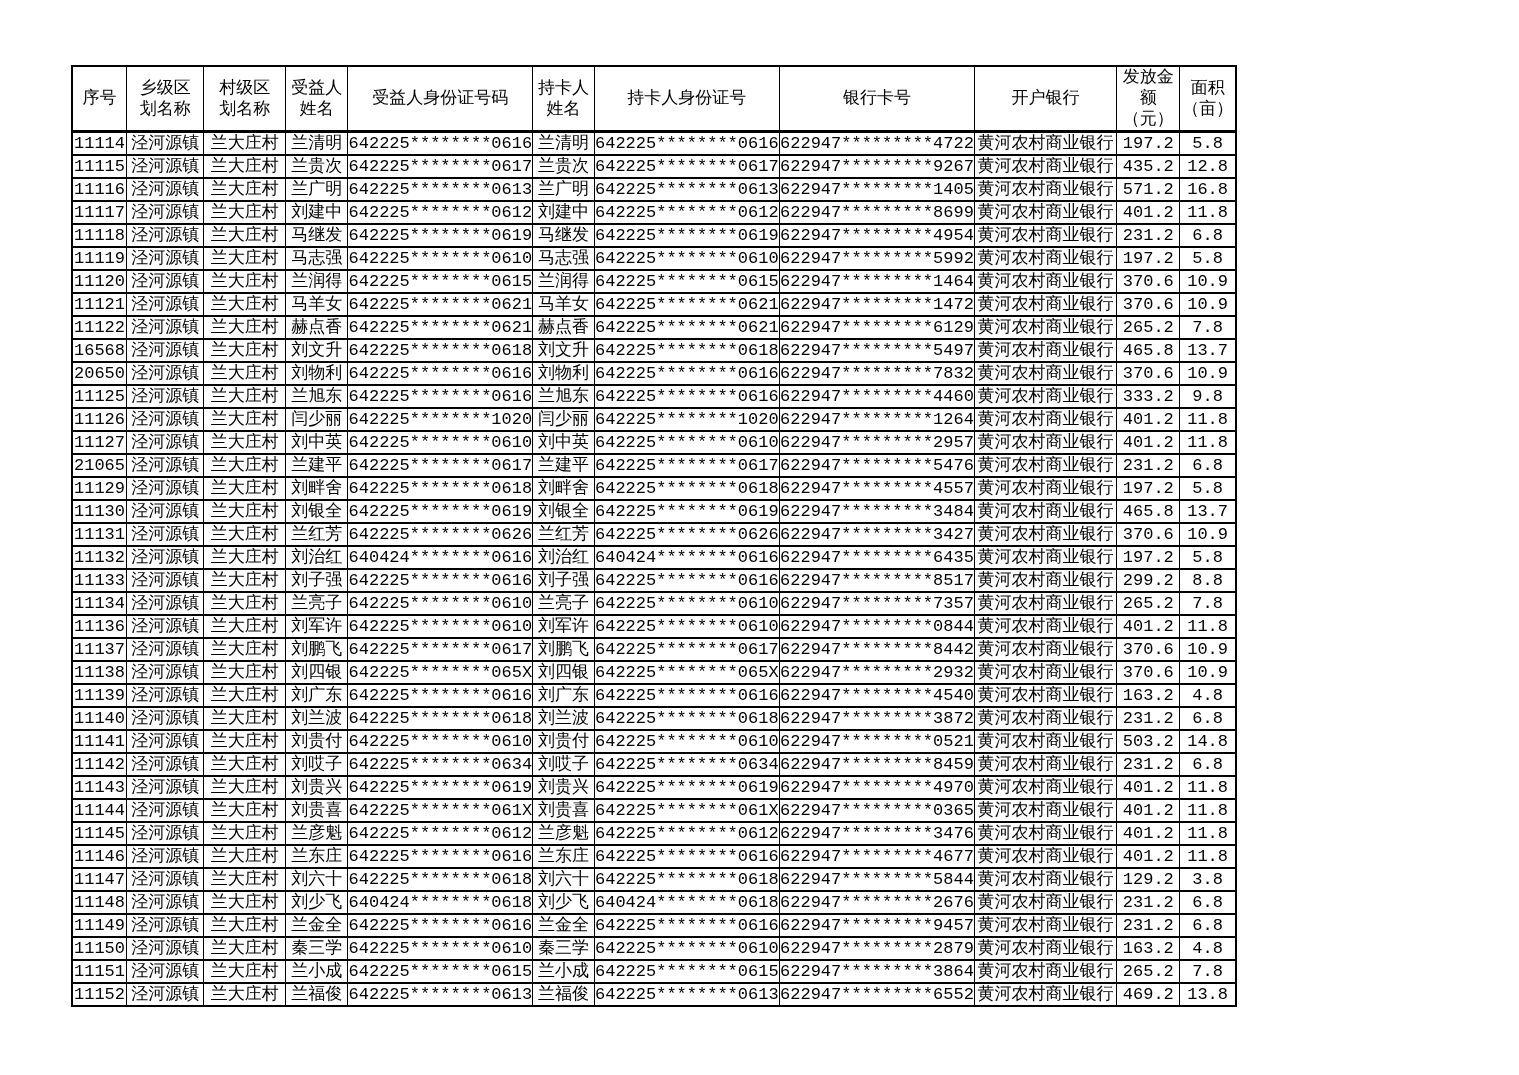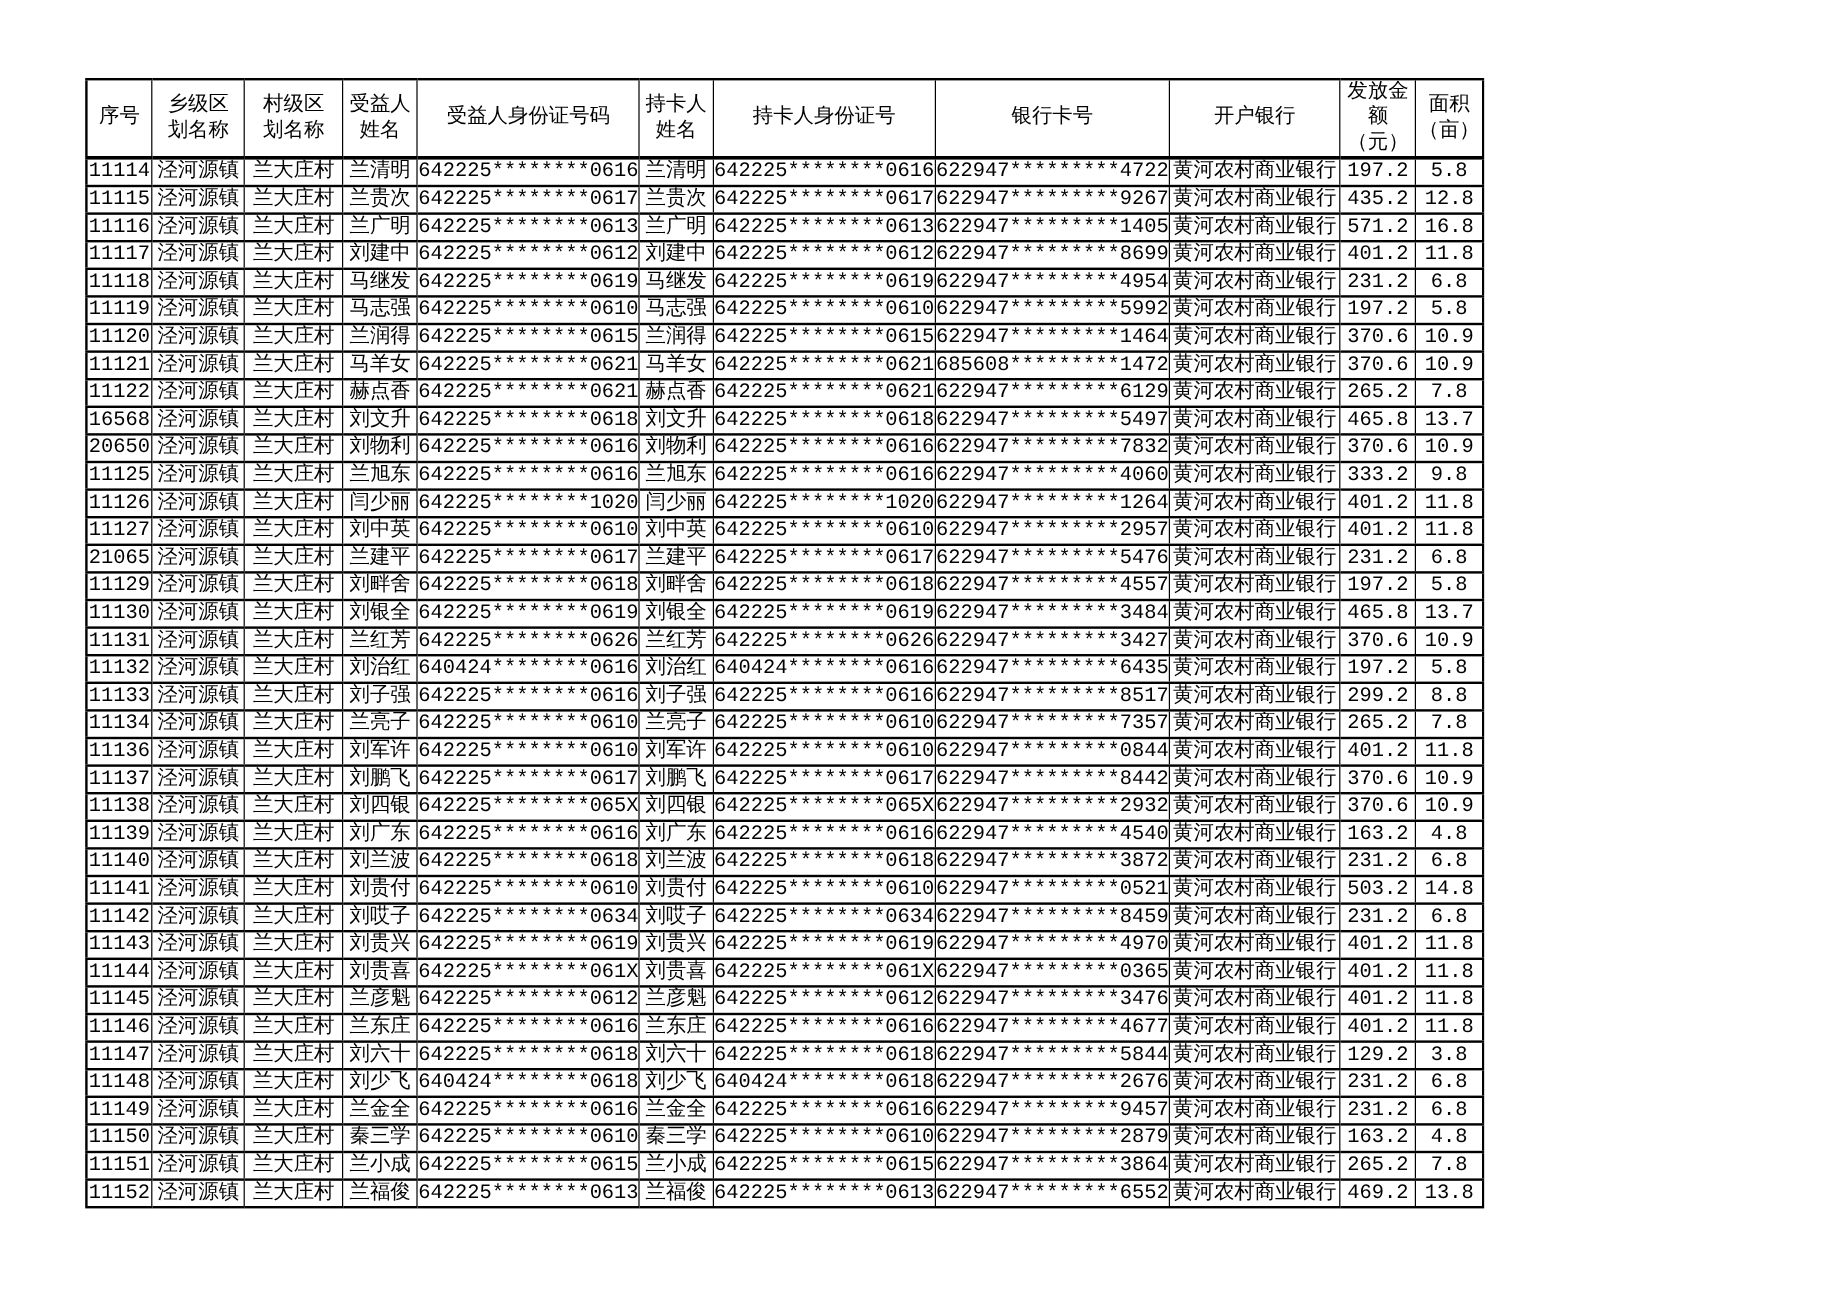--- a/index.html
+++ b/index.html
@@ -196,21 +196,21 @@
             <td>10.9</td>
           </tr>
           <tr>
             <td>11121</td>
             <td>泾河源镇</td>
             <td>兰大庄村</td>
             <td>马羊女</td>
             <td>642225********0621</td>
             <td>马羊女</td>
             <td>642225********0621</td>
-            <td>685608*********1472</td>
+            <td>622947*********1472</td>
             <td>黄河农村商业银行</td>
             <td>370.6</td>
             <td>10.9</td>
           </tr>
           <tr>
             <td>11122</td>
             <td>泾河源镇</td>
             <td>兰大庄村</td>
             <td>赫点香</td>
             <td>642225********0621</td>
@@ -248,21 +248,21 @@
             <td>10.9</td>
           </tr>
           <tr>
             <td>11125</td>
             <td>泾河源镇</td>
             <td>兰大庄村</td>
             <td>兰旭东</td>
             <td>642225********0616</td>
             <td>兰旭东</td>
             <td>642225********0616</td>
-            <td>622947*********4060</td>
+            <td>622947*********4460</td>
             <td>黄河农村商业银行</td>
             <td>333.2</td>
             <td>9.8</td>
           </tr>
           <tr>
             <td>11126</td>
             <td>泾河源镇</td>
             <td>兰大庄村</td>
             <td>闫少丽</td>
             <td>642225********1020</td>

